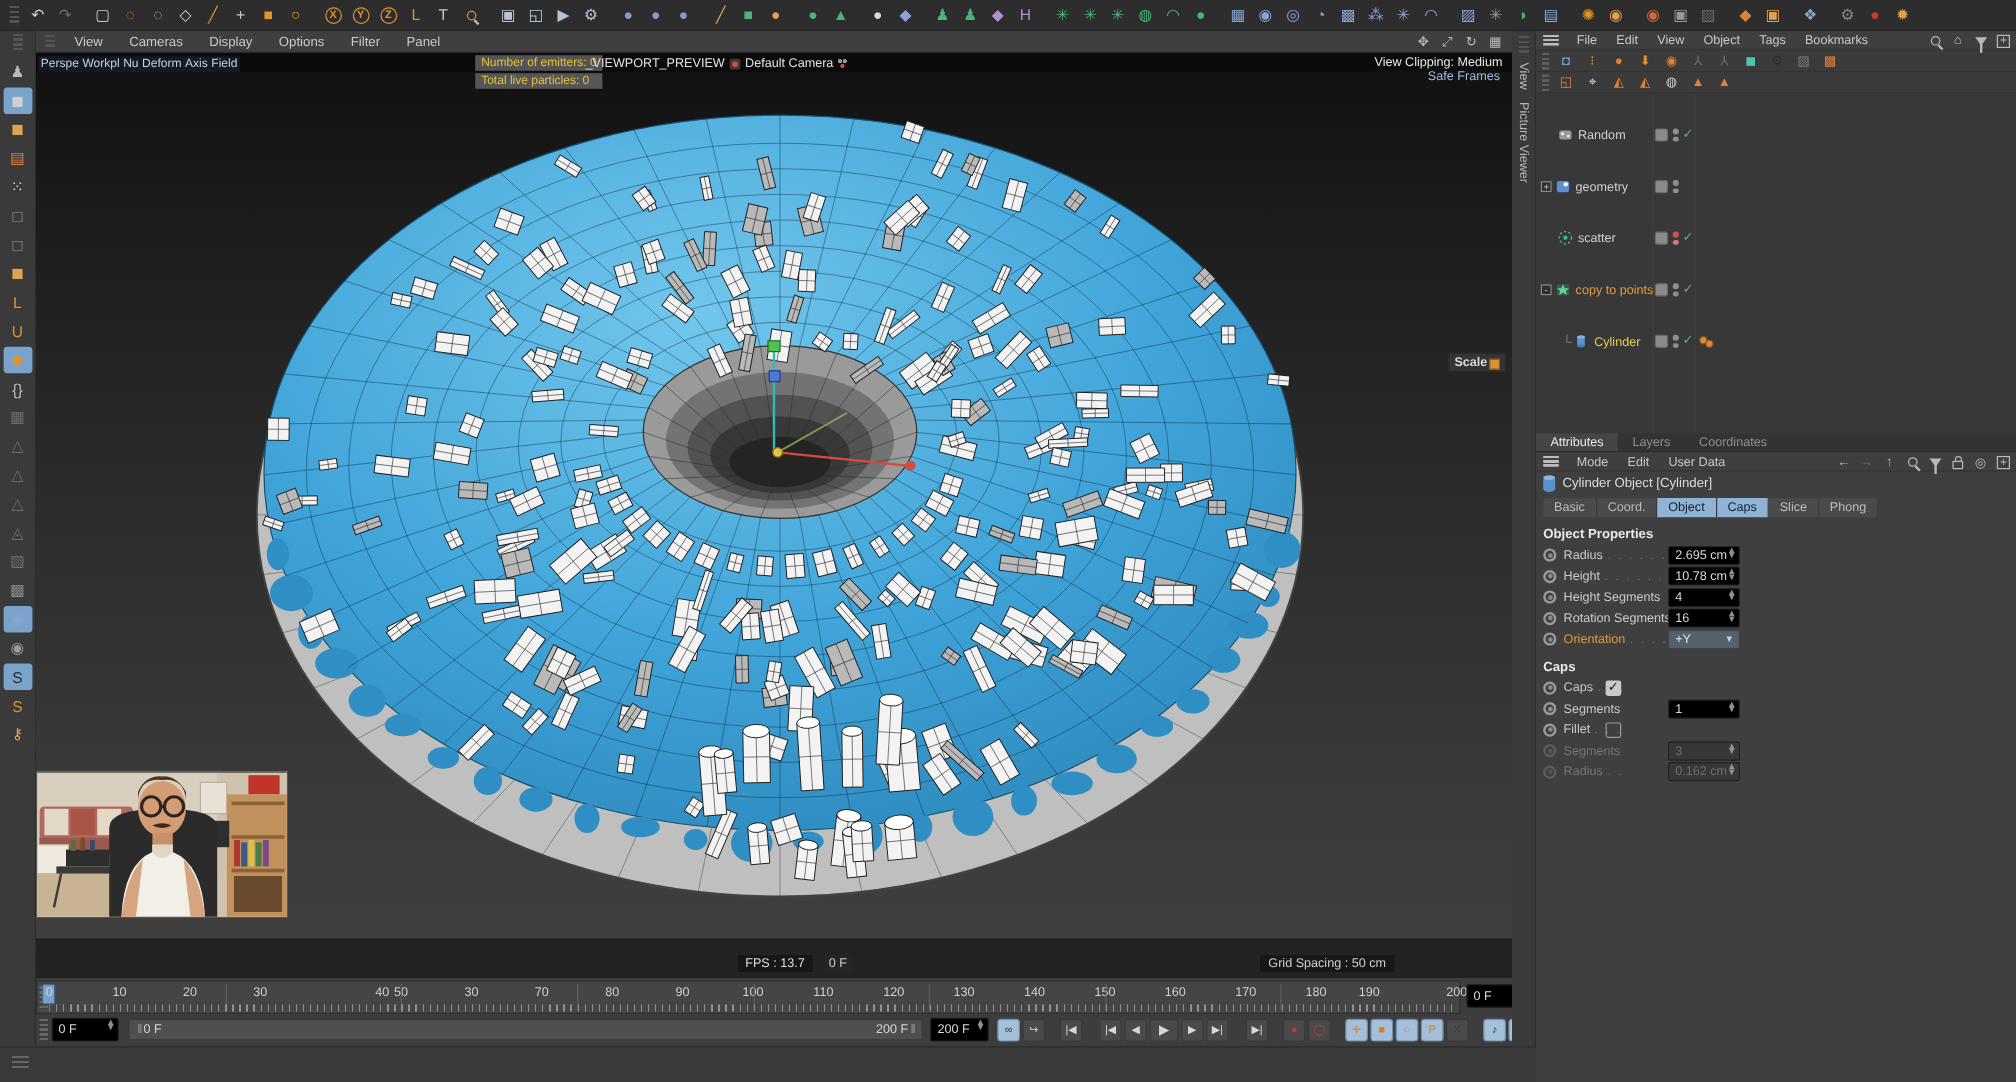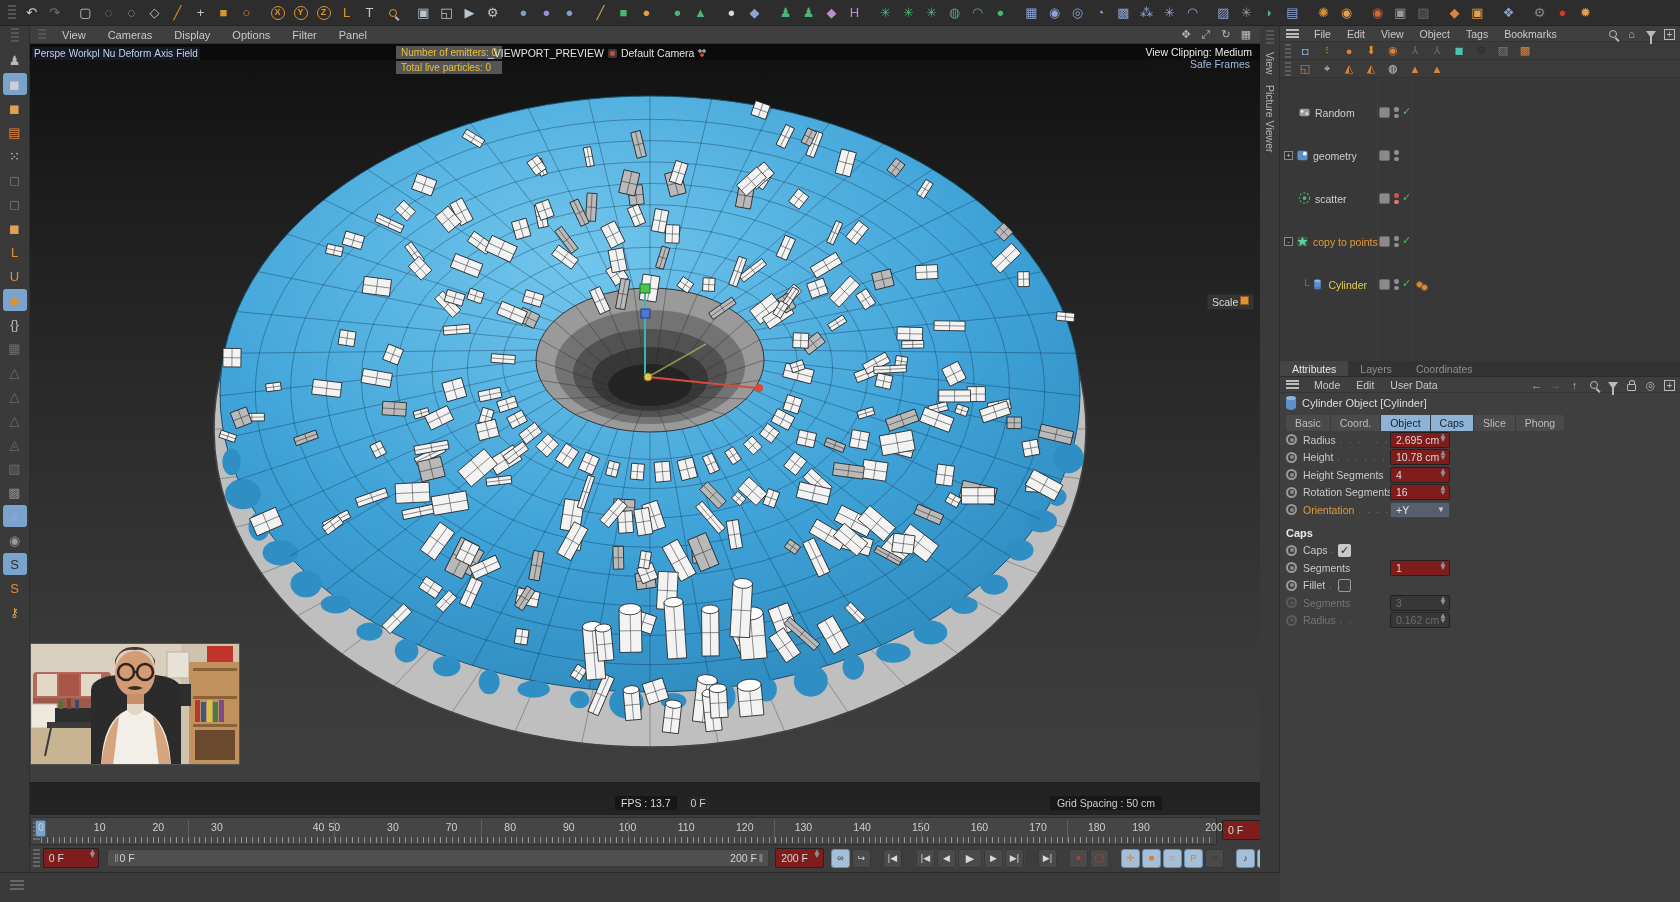--- a/index.html
+++ b/index.html
@@ -51,39 +51,39 @@
     radial-gradient(circle 1.5px at 4px 6px,#d24a3a 1.5px,transparent 2px);}
   .ovl-clip{position:absolute;right:8px;top:2px;text-align:right;font-size:10.5px;}
   .ovl-clip .l1{color:#e8e8e8;}
   .ovl-clip .l2{color:#9fbbdf;background:rgba(20,20,20,.5);padding:0 2px;}
   .ovl-fps{position:absolute;left:585px;top:752px;display:flex;gap:10px;align-items:center;}
   .ovl-fps .fps{background:rgba(15,15,15,.6);color:#ddd;padding:1px 6px;font-size:10.5px;}
   .ovl-fps .fr{color:#cfcfcf;font-size:10.5px;background:rgba(40,40,40,.6);padding:1px 4px;}
   .ovl-grid{position:absolute;right:98px;top:752px;background:rgba(15,15,15,.55);color:#cfcfcf;
     padding:1px 7px;font-size:10.5px;}
   .scale-tip{position:absolute;left:1177px;top:250px;background:#343434;border:1px solid #2a2a2a;
-    color:#d8d8d8;font-size:10.5px;padding:1px 4px;display:flex;align-items:flex-start;gap:2px;}
+    color:#d8d8d8;font-size:10.5px;padding:1px 4px;display:flex;align-items:flex-end;gap:2px;font-weight:bold;}
   .scale-tip i{width:9px;height:9px;background:#e0922f;border:1px solid #8a5a1a;display:inline-block;}
   .torus-svg{position:absolute;left:0;top:0;}
   
   .webcam{position:absolute;left:0px;top:599px;width:210px;height:122px;border:1px solid #555;
     background:#cfc4b2;overflow:hidden;}
   
   .ruler{position:absolute;left:30px;top:817px;width:1187px;height:28px;background:#454545;
     border:1px solid #2f2f2f;}
   .ruler .rgrip{position:absolute;left:2px;top:4px;width:7px;height:20px;background:
     repeating-linear-gradient(180deg,#6a6a6a 0 2px,transparent 2px 4px);}
   .ruler .num{position:absolute;top:3px;transform:translateX(-50%);color:#cfcfcf;font-size:10.5px;}
   .ruler .majline{position:absolute;top:2px;width:1px;height:22px;background:#5f5f5f;}
   .ruler .ticks{position:absolute;left:10px;top:19px;width:1174px;height:6px;
     background:repeating-linear-gradient(90deg,#909090 0 1px,transparent 1px 5.87px);}
   .playhead{position:absolute;left:4px;top:2px;width:11px;height:17px;background:#7aa3cc;
     border-radius:2px;border:1px solid #49688c;}
   .frame-field-right{position:absolute;left:1222px;top:820px;width:55px;height:20px;}
-  .fld{background:#7f1d1d;border:1px solid #222;border-radius:2px;color:#d8d8d8;height:20px;
+  .fld{background:#000000;border:1px solid #222;border-radius:2px;color:#d8d8d8;height:20px;
     display:flex;align-items:center;padding:0 5px;font-size:10.5px;position:relative;}
   .fld .spin{position:absolute;right:2px;top:1px;display:flex;flex-direction:column;line-height:.55;
     color:#8f8f8f;font-size:8px;}
   
   .transport{position:absolute;left:30px;top:846px;width:1247px;height:24px;background:#3d3d3d;
     display:flex;align-items:center;}
   .transport .tgrip{width:7px;height:18px;margin:0 3px;background:
     repeating-linear-gradient(180deg,#666 0 2px,transparent 2px 4px);}
   .cur-frame{width:58px;}
   .rangebar{position:relative;width:683px;height:18px;background:#4f4f4f;border-radius:2px;
@@ -2113,20 +2113,21 @@
       </div>
       <div class="chips" id="attrChips">
           <div class="chip">Basic</div>
           <div class="chip">Coord.</div>
           <div class="chip active">Object</div>
           <div class="chip active">Caps</div>
           <div class="chip">Slice</div>
           <div class="chip">Phong</div>
         </div>
       <div id="attrSections">
+          <div class="sect-title">Object Properties</div>
           <div class="prow">
             <span class="radio"></span>
             <span class="plabel">Radius</span>
             <span class="leader">. . . . . . . .</span>
             <div class="pfield">
               <div class="fld">
                 <span>2.695 cm</span>
                 <span class="spin">
                   <span>▲</span>
                   <span>▼</span>

